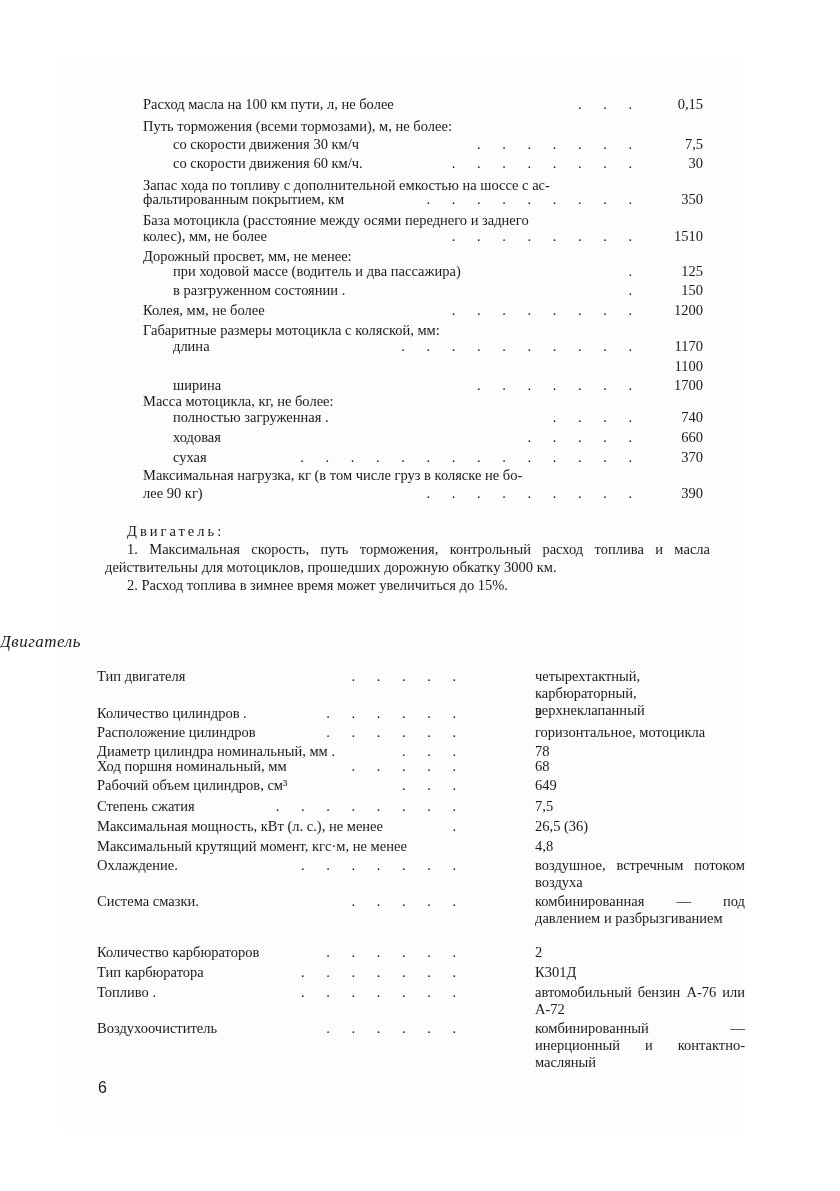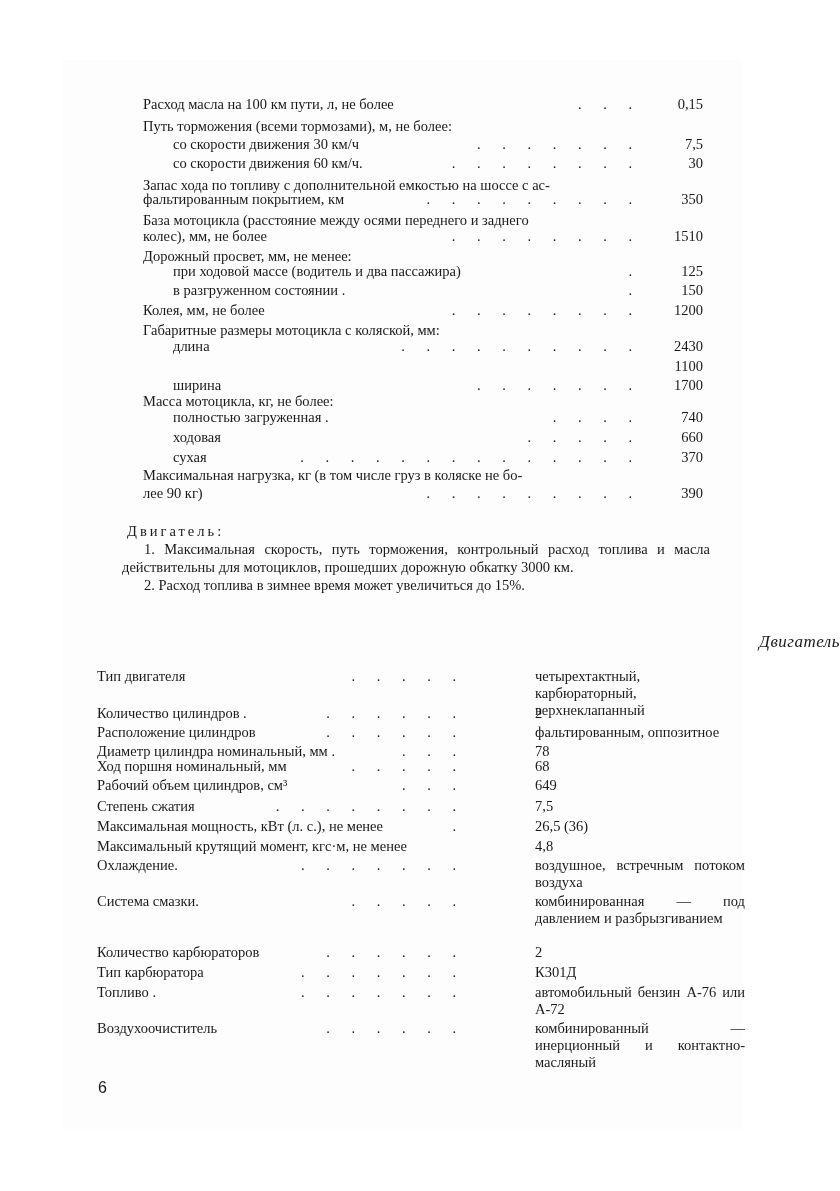--- a/index.html
+++ b/index.html
@@ -12,23 +12,23 @@
   .spec { position: absolute; left: 143px; width: 560px; font-size: 14.5px; line-height: 18px; }
   .row { position: absolute; left: 0; width: 560px; height: 18px; white-space: nowrap; }
   .row .lbl { position: absolute; left: 0; top: 0; text-align: right; }
   .row.ind .lbl { left: 30px; }
   .row .dots { position: absolute; top: 0; right: 62px; letter-spacing: 9px; }
   .row .val { position: absolute; right: 0; top: 0; text-align: left; }
 
   
   .notes { position: absolute; left: 105px; top: 522px; width: 605px; font-size: 14.5px; line-height: 18px; }
   .notes .head { padding-left: 22px; letter-spacing: 3px; }
-  .notes .p { text-indent: 22px; text-align: justify; margin-left: 17px; }
-
-  .section-title { position: absolute; left: 0; width: 840px; top: 632px; text-align: right;
+  .notes .p { text-indent: 22px; text-align: justify; }
+
+  .section-title { position: absolute; left: 0; width: 840px; top: 632px; text-align: left;
                    font-style: italic; font-size: 17px; letter-spacing: 0.5px; }
 
   
   .eng { position: absolute; left: 97px; width: 610px; font-size: 14.5px; line-height: 17px; }
   .erow { position: absolute; left: 0; width: 610px; }
   .erow .elbl { position: absolute; left: 0; top: 0; white-space: nowrap; }
   .erow .edots { position: absolute; right: 242px; top: 0; letter-spacing: 9px; white-space: nowrap; }
   .erow .eval { position: absolute; left: 398px; top: 0; width: 210px; text-align: justify; margin-left: 40px; }
 
   .page-number { position: absolute; left: 98px; top: 1079px; font-size: 16px; font-family: "Liberation Sans", sans-serif; }
@@ -91,21 +91,21 @@
         <span class="lbl">Колея, мм, не более</span>
         <span class="dots">. . . . . . .   .</span>
         <span class="val">1200</span>
       </div>
     <div class="row" style="top:321px">
         <span class="lbl">Габаритные размеры мотоцикла с коляской, мм:</span>
       </div>
     <div class="row ind" style="top:337px">
         <span class="lbl">длина</span>
         <span class="dots">. . . . . . . . . .</span>
-        <span class="val">2430</span>
+        <span class="val">1170</span>
       </div>
     <div class="row ind" style="top:357px">
         <span class="val">1100</span>
       </div>
     <div class="row ind" style="top:376px">
         <span class="lbl">ширина</span>
         <span class="dots">. . . .   . . .</span>
         <span class="val">1700</span>
       </div>
     <div class="row" style="top:392px">
@@ -151,21 +151,21 @@
         <span class="eval">четырехтактный, карбюраторный, верхнеклапанный</span>
       </div>
     <div class="erow" style="top:705px">
         <span class="elbl">Количество цилиндров .</span>
         <span class="edots">. . .  . . .</span>
         <span class="eval">2</span>
       </div>
     <div class="erow" style="top:724px">
         <span class="elbl">Расположение цилиндров</span>
         <span class="edots">. . .  . . .</span>
-        <span class="eval">фальтированным, оппозитное</span>
+        <span class="eval">горизонтальное, мотоцикла</span>
       </div>
     <div class="erow" style="top:743px">
         <span class="elbl">Диаметр цилиндра номинальный, мм .</span>
         <span class="edots">. . .</span>
         <span class="eval">78</span>
       </div>
     <div class="erow" style="top:758px">
         <span class="elbl">Ход поршня номинальный, мм</span>
         <span class="edots">. . . . .</span>
         <span class="eval">68</span>

